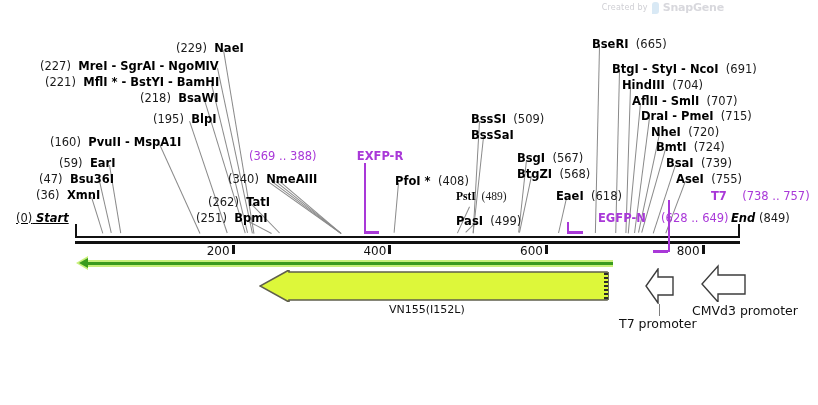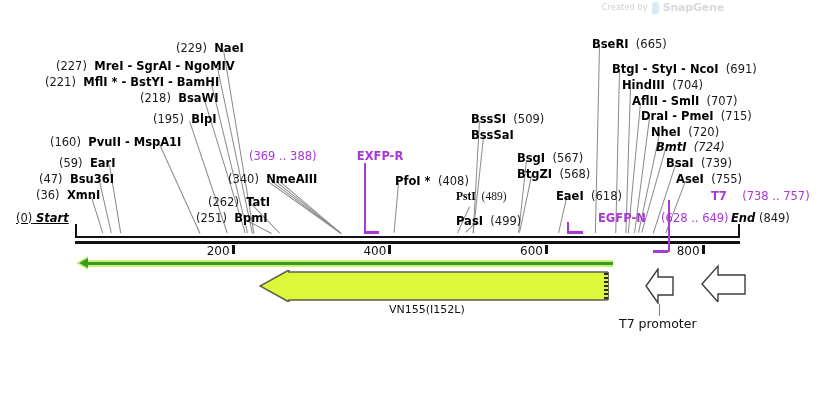--- a/index.html
+++ b/index.html
@@ -110,21 +110,21 @@
       <div class="leader" style="left: 641px; top: 103px; width: 130.574px; transform: rotate(95.3722deg);"></div>
       <div class="leader" style="left: 650px; top: 118px; width: 115.969px; transform: rotate(97.4112deg);"></div>
       <div class="leader" style="left: 660px; top: 134px; width: 101.212px; transform: rotate(102deg);"></div>
       <div class="leader" style="left: 666px; top: 149px; width: 87.3364px; transform: rotate(105.888deg);"></div>
       <div class="leader" style="left: 676px; top: 165px; width: 71.5197px; transform: rotate(108.05deg);"></div>
       <div class="leader" style="left: 686px; top: 181px; width: 55.581px; transform: rotate(110.679deg);"></div>
     </div>
 
   <div id="enzyme-labels">
       <div class="lbl" style="left: 176px; top: 42px;"><span class="pos">(229)</span>&nbsp;&nbsp;<span class="enz">NaeI</span></div>
-      <div class="lbl" style="left: 56px; top: 60px; text-align: center;"><span class="pos">(227)</span>&nbsp;&nbsp;<span class="enz">MreI  -  SgrAI   -  NgoMIV</span></div>
+      <div class="lbl" style="left: 40px; top: 60px; text-align: center;"><span class="pos">(227)</span>&nbsp;&nbsp;<span class="enz">MreI  -  SgrAI   -  NgoMIV</span></div>
       <div class="lbl" style="left: 45px; top: 76px;"><span class="pos">(221)</span>&nbsp;&nbsp;<span class="enz">MflI *  -  BstYI   -  BamHI</span></div>
       <div class="lbl" style="left: 140px; top: 92px;"><span class="pos">(218)</span>&nbsp;&nbsp;<span class="enz">BsaWI</span></div>
       <div class="lbl" style="left: 153px; top: 113px;"><span class="pos">(195)</span>&nbsp;&nbsp;<span class="enz">BlpI</span></div>
       <div class="lbl" style="left: 50px; top: 136px;"><span class="pos">(160)</span>&nbsp;&nbsp;<span class="enz">PvuII  -  MspA1I</span></div>
       <div class="lbl" style="left: 59px; top: 157px;"><span class="pos">(59)</span>&nbsp;&nbsp;<span class="enz">EarI</span></div>
       <div class="lbl" style="left: 39px; top: 173px;"><span class="pos">(47)</span>&nbsp;&nbsp;<span class="enz">Bsu36I</span></div>
       <div class="lbl" style="left: 36px; top: 189px;"><span class="pos">(36)</span>&nbsp;&nbsp;<span class="enz">XmnI</span></div>
       <div class="lbl" style="left: 228px; top: 173px;"><span class="pos">(340)</span>&nbsp;&nbsp;<span class="enz">NmeAIII</span></div>
       <div class="lbl" style="left: 208px; top: 196px;"><span class="pos">(262)</span>&nbsp;&nbsp;<span class="enz">TatI</span></div>
       <div class="lbl" style="left: 196px; top: 212px;"><span class="pos">(251)</span>&nbsp;&nbsp;<span class="enz">BpmI</span></div>
@@ -135,21 +135,21 @@
       <div class="lbl" style="left: 517px; top: 168px;"><span class="enz">BtgZI</span>&nbsp;&nbsp;<span class="pos">(568)</span></div>
       <div class="lbl" style="left: 456px; top: 190px; font-family: Liberation Serif, serif;"><span class="enz">PstI</span>&nbsp;&nbsp;<span class="pos">(489)</span></div>
       <div class="lbl" style="left: 456px; top: 215px;"><span class="enz">PasI</span>&nbsp;&nbsp;<span class="pos">(499)</span></div>
       <div class="lbl" style="left: 556px; top: 190px;"><span class="enz">EaeI</span>&nbsp;&nbsp;<span class="pos">(618)</span></div>
       <div class="lbl" style="left: 592px; top: 38px;"><span class="enz">BseRI</span>&nbsp;&nbsp;<span class="pos">(665)</span></div>
       <div class="lbl" style="left: 612px; top: 63px;"><span class="enz">BtgI  -  StyI  -  NcoI</span>&nbsp;&nbsp;<span class="pos">(691)</span></div>
       <div class="lbl" style="left: 622px; top: 79px;"><span class="enz">HindIII</span>&nbsp;&nbsp;<span class="pos">(704)</span></div>
       <div class="lbl" style="left: 632px; top: 95px;"><span class="enz">AflII  -  SmlI</span>&nbsp;&nbsp;<span class="pos">(707)</span></div>
       <div class="lbl" style="left: 641px; top: 110px;"><span class="enz">DraI  -  PmeI</span>&nbsp;&nbsp;<span class="pos">(715)</span></div>
       <div class="lbl" style="left: 651px; top: 126px;"><span class="enz">NheI</span>&nbsp;&nbsp;<span class="pos">(720)</span></div>
-      <div class="lbl" style="left: 656px; top: 141px; font-style: italic;"><span class="enz">BmtI</span>&nbsp;&nbsp;<span class="pos">(724)</span></div>
+      <div class="lbl" style="left: 656px; top: 141px;"><span class="enz">BmtI</span>&nbsp;&nbsp;<span class="pos">(724)</span></div>
       <div class="lbl" style="left: 666px; top: 157px;"><span class="enz">BsaI</span>&nbsp;&nbsp;<span class="pos">(739)</span></div>
       <div class="lbl" style="left: 676px; top: 173px;"><span class="enz">AseI</span>&nbsp;&nbsp;<span class="pos">(755)</span></div>
     </div>
 
   <div id="primer-labels">
       <div class="lbl purple" style="left: 241px; top: 150px;"><span class="pos">(369 .. 388)</span>&nbsp;&nbsp;<span class="enz">EXFP-R</span></div>
       <div class="lbl purple" style="left: 565px; top: 212px;"><span class="enz">EGFP-N</span>&nbsp;&nbsp;<span class="pos">(628 .. 649)</span></div>
       <div class="lbl purple" style="left: 678px; top: 190px;"><span class="enz">T7</span>&nbsp;&nbsp;<span class="pos">(738 .. 757)</span></div>
     </div>
 
@@ -210,15 +210,16 @@
     </svg>
   </div>
   <div class="promo-stem" style="left:659px;top:304px;height:12px;"></div>
   <div class="promo-lbl" style="left:619px;top:316px;">T7 promoter</div>
 
   <div class="promo" style="left:700px;top:264px;">
     <svg width="48" height="38">
       <path d="M 18,2 L 18,11 L 45,11 L 45,30 L 18,30 L 18,38 L 2,20 Z" fill="#ffffff" stroke="#3c3c3c" stroke-width="1.4" stroke-linejoin="miter"></path>
     </svg>
   </div>
+  <div class="promo-lbl" style="left:692px;top:303px;">CMVd3 promoter</div>
 
 
 </div>
 
 </body></html>

